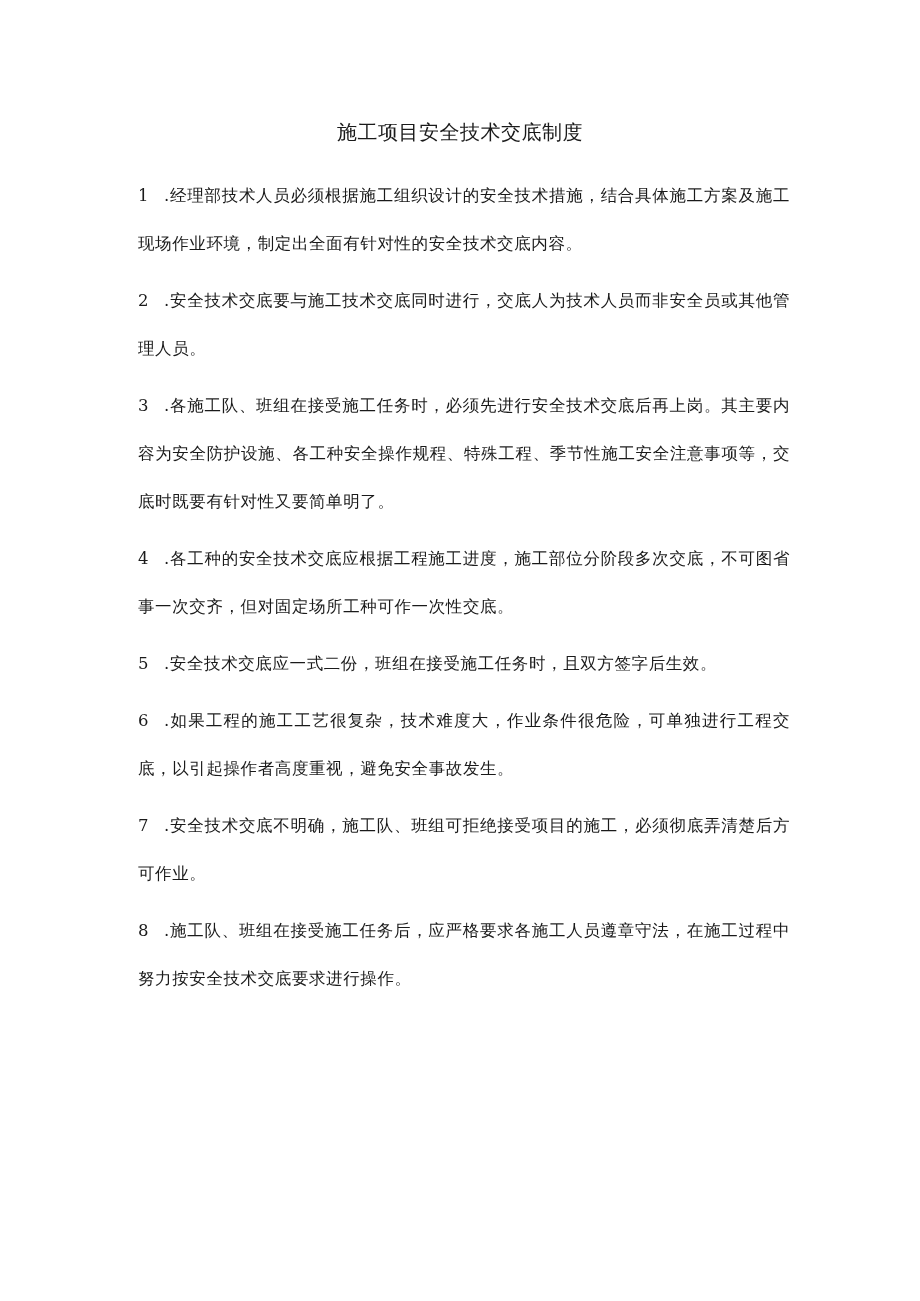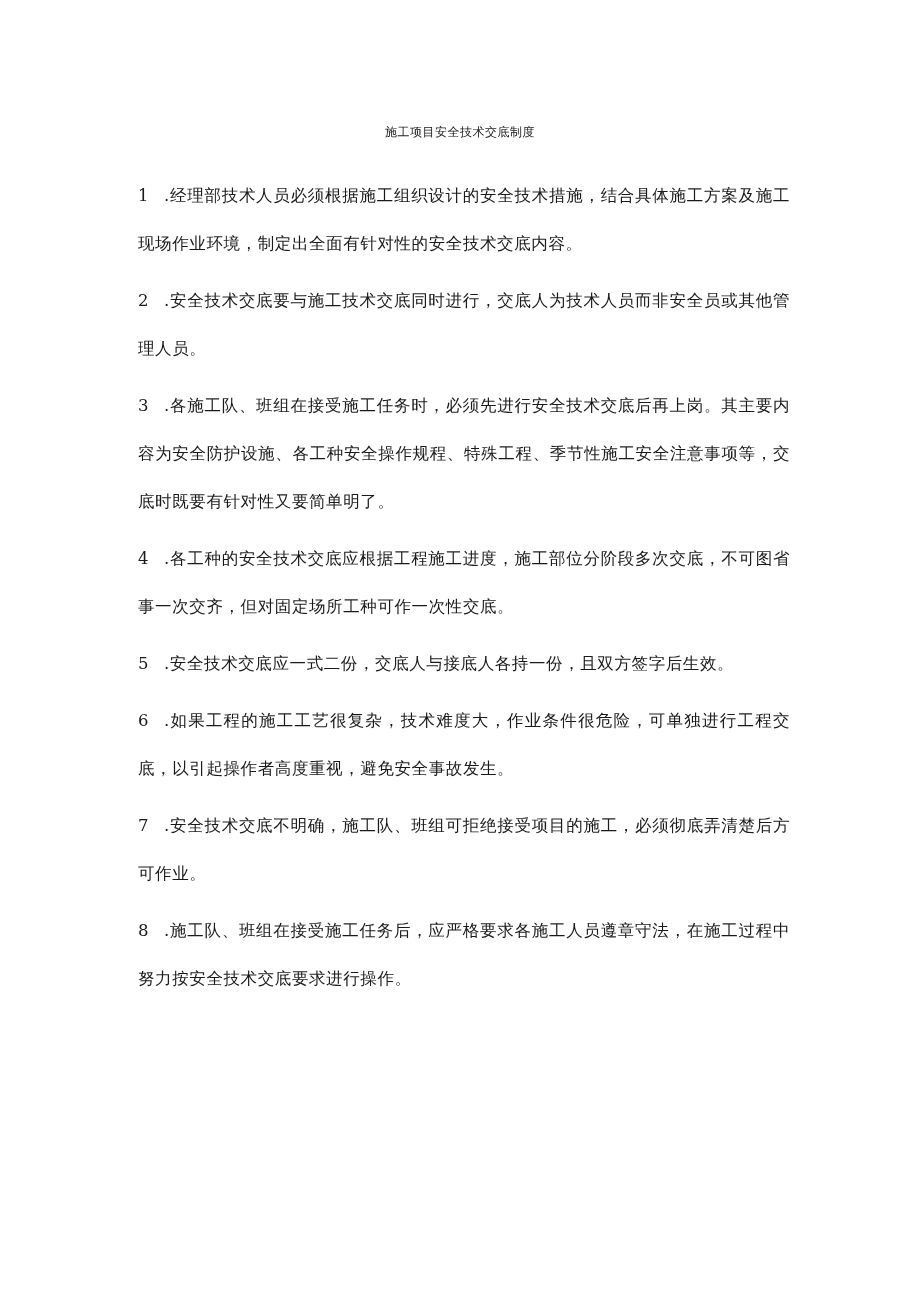--- a/index.html
+++ b/index.html
@@ -1,33 +1,33 @@
 <!DOCTYPE html>
 <html><head>
 <meta charset="utf-8">
 <style>
   html, body { margin: 0; padding: 0; background: #ffffff; }
   body { width: 920px; height: 1301px; position: relative; overflow: hidden;
          font-family: "DejaVu Serif", "Liberation Serif", serif; color: #1a1a1a; }
   .page { position: absolute; left: 0; top: 0; width: 920px; height: 1301px; background: #fff; }
   .title { position: absolute; left: 0; top: 121px; width: 920px; text-align: center;
-           font-size: 12px; line-height: 22px; letter-spacing: 0.5px; }
+           font-size: 20px; line-height: 22px; letter-spacing: 0.5px; }
   .body { position: absolute; left: 138px; top: 172px; width: 652px; }
   .para { margin: 0 0 9px 0; font-size: 16.5px; line-height: 48px; text-align: justify;
           text-align-last: left; letter-spacing: 0.6px; }
   .num { display: inline-block; width: 26px; }
 </style>
 </head>
 <body>
 
 <div class="page">
   <div class="title">施工项目安全技术交底制度</div>
   <div class="body">
     <p class="para"><span class="num">1</span><span>.经理部技术人员必须根据施工组织设计的安全技术措施，结合具体施工方案及施工现场作业环境，制定出全面有针对性的安全技术交底内容。</span></p>
     <p class="para"><span class="num">2</span><span>.安全技术交底要与施工技术交底同时进行，交底人为技术人员而非安全员或其他管理人员。</span></p>
     <p class="para"><span class="num">3</span><span>.各施工队、班组在接受施工任务时，必须先进行安全技术交底后再上岗。其主要内容为安全防护设施、各工种安全操作规程、特殊工程、季节性施工安全注意事项等，交底时既要有针对性又要简单明了。</span></p>
     <p class="para"><span class="num">4</span><span>.各工种的安全技术交底应根据工程施工进度，施工部位分阶段多次交底，不可图省事一次交齐，但对固定场所工种可作一次性交底。</span></p>
-    <p class="para"><span class="num">5</span><span>.安全技术交底应一式二份，交底人与接底人各持一份，且双方签字后生效。</span></p>
+    <p class="para"><span class="num">5</span><span>.安全技术交底应一式二份，班组在接受施工任务时，且双方签字后生效。</span></p>
     <p class="para"><span class="num">6</span><span>.如果工程的施工工艺很复杂，技术难度大，作业条件很危险，可单独进行工程交底，以引起操作者高度重视，避免安全事故发生。</span></p>
     <p class="para"><span class="num">7</span><span>.安全技术交底不明确，施工队、班组可拒绝接受项目的施工，必须彻底弄清楚后方可作业。</span></p>
     <p class="para"><span class="num">8</span><span>.施工队、班组在接受施工任务后，应严格要求各施工人员遵章守法，在施工过程中努力按安全技术交底要求进行操作。</span></p>
   </div>
 </div>
 
 </body></html>

